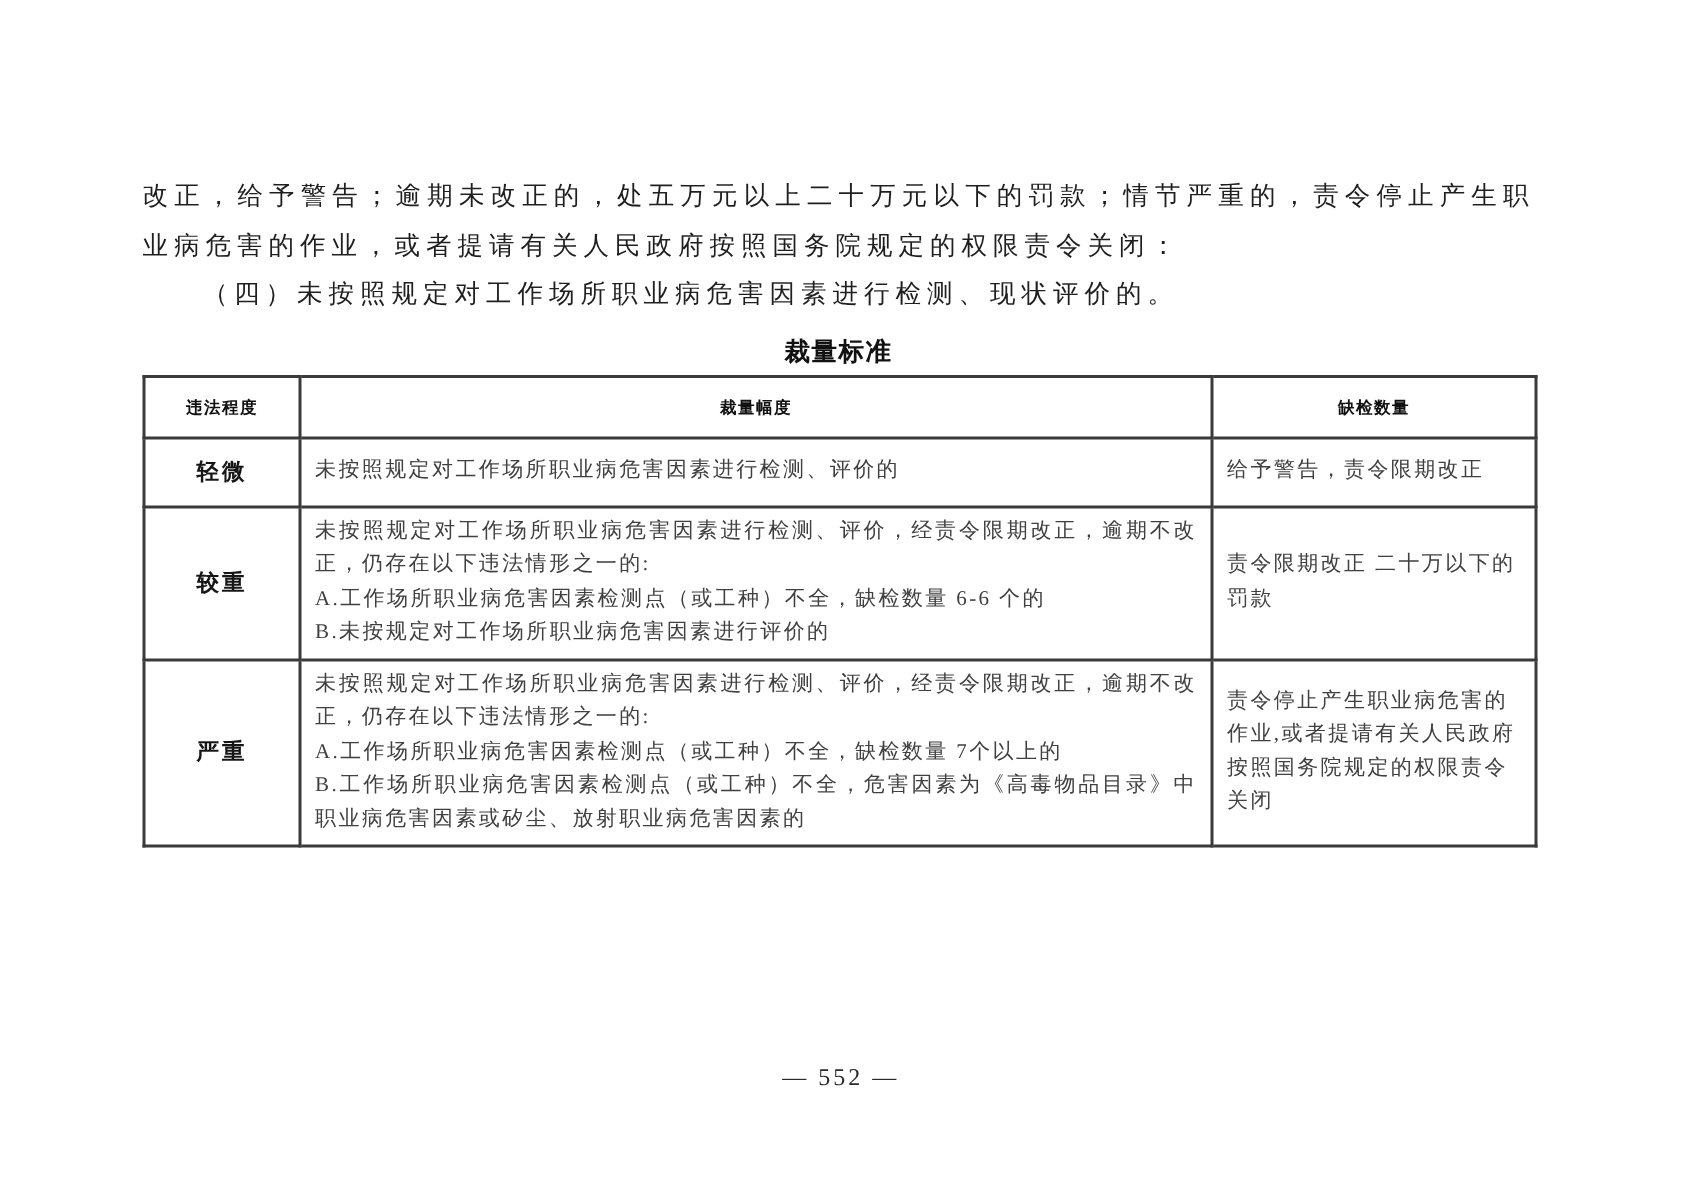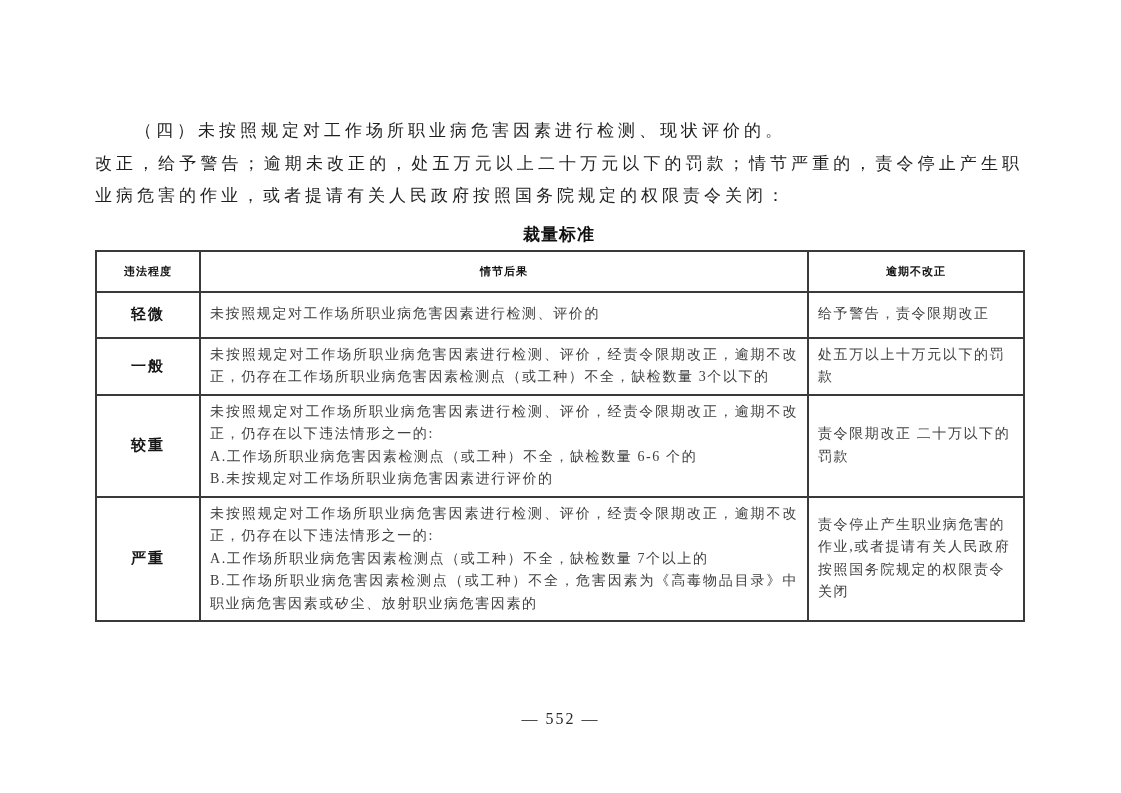--- a/index.html
+++ b/index.html
@@ -91,53 +91,44 @@
     font-size: 16px;
     letter-spacing: 2px;
     color: #2a2a2a;
   }
 </style>
 </head>
 <body>
 
 <div class="page">
   <div class="content">
+    <p class="para">改正，给予警告；逾期未改正的，处五万元以上二十万元以下的罚款；情节严重的，责令停止产生职业病危害的作业，或者提请有关人民政府按照国务院规定的权限责令关闭：</p>
     <p class="para indent">（四）未按照规定对工作场所职业病危害因素进行检测、现状评价的。</p>
-    <p class="para">改正，给予警告；逾期未改正的，处五万元以上二十万元以下的罚款；情节严重的，责令停止产生职业病危害的作业，或者提请有关人民政府按照国务院规定的权限责令关闭：</p>
     <div class="table-title">裁量标准</div>
     <table class="discretion">
       <colgroup>
         <col style="width:104px">
         <col style="width:608px">
         <col style="width:216px">
       </colgroup>
       <thead>
         <tr>
             <th>违法程度</th>
-            <th>情节后果</th>
-            <th>逾期不改正</th>
+            <th>裁量幅度</th>
+            <th>缺检数量</th>
           </tr>
       </thead>
       <tbody>
           <tr class="row-0">
             <td class="degree">轻微</td>
             <td class="circ">
               <div class="line">未按照规定对工作场所职业病危害因素进行检测、评价的</div>
             </td>
             <td class="range">
               <div class="line">给予警告，责令限期改正</div>
-            </td>
-          </tr>
-          <tr class="row-1">
-            <td class="degree">一般</td>
-            <td class="circ">
-              <div class="line">未按照规定对工作场所职业病危害因素进行检测、评价，经责令限期改正，逾期不改正，仍存在工作场所职业病危害因素检测点（或工种）不全，缺检数量 3个以下的</div>
-            </td>
-            <td class="range">
-              <div class="line">处五万以上十万元以下的罚款</div>
             </td>
           </tr>
           <tr class="row-2">
             <td class="degree">较重</td>
             <td class="circ">
               <div class="line">未按照规定对工作场所职业病危害因素进行检测、评价，经责令限期改正，逾期不改正，仍存在以下违法情形之一的:</div>
               <div class="line">A.工作场所职业病危害因素检测点（或工种）不全，缺检数量 6-6 个的</div>
               <div class="line">B.未按规定对工作场所职业病危害因素进行评价的</div>
             </td>
             <td class="range">

